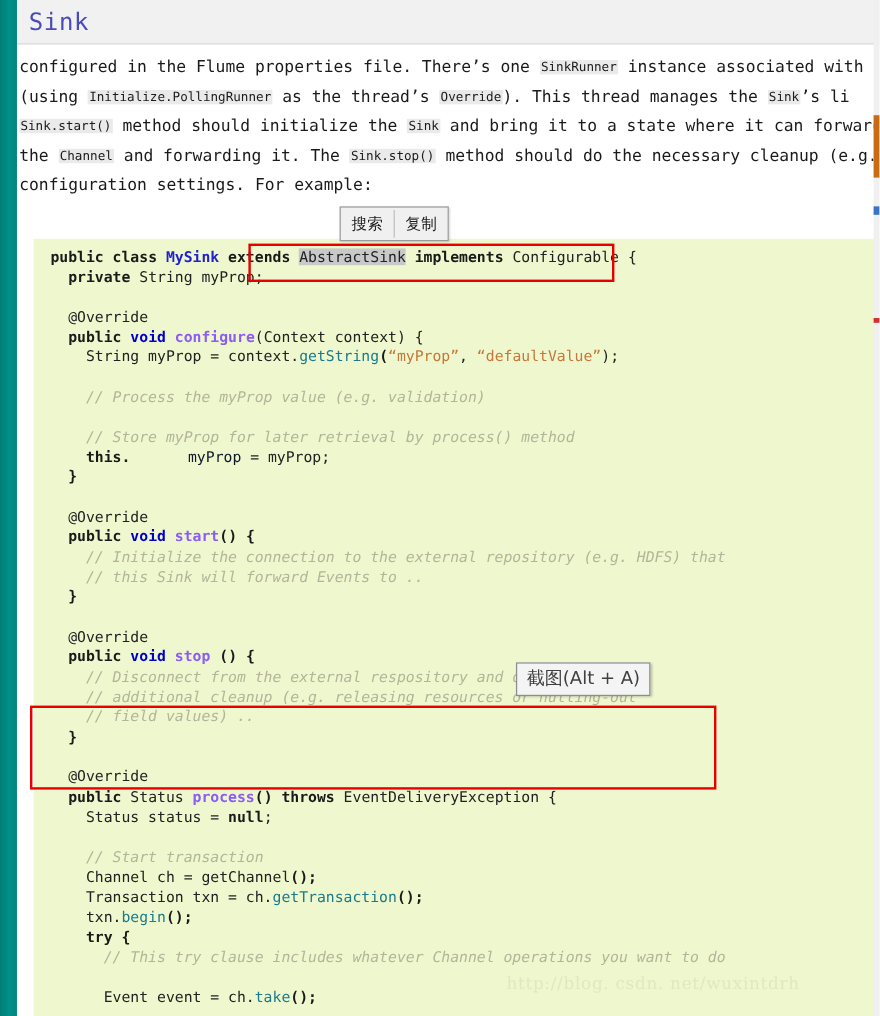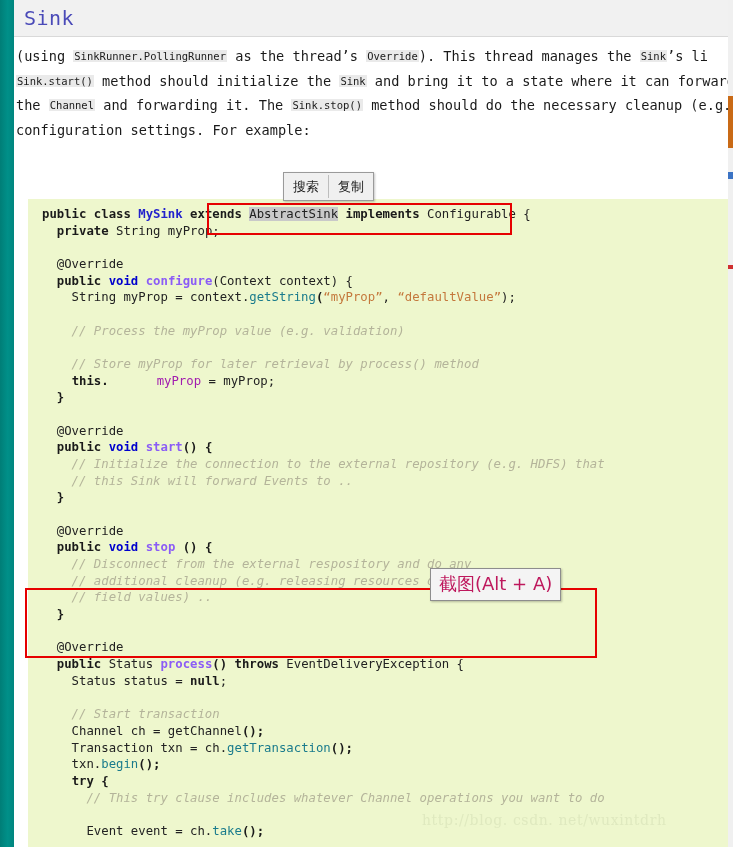--- a/index.html
+++ b/index.html
@@ -90,21 +90,21 @@
   }
   #code-pre .l { display: block; height: 16.68px; }
   .kw   { color: #1a1a1a; font-weight: bold; }
   .kwb  { color: #0000cd; font-weight: bold; }
   .typ  { color: #222222; }
   .fn   { color: #1a7b8c; }
   .fnb  { color: #8b5cf6; font-weight: bold; }
   .cls  { color: #2222cc; font-weight: bold; }
   .str  { color: #c4783c; }
   .cmt  { color: #b4b49a; font-style: italic; }
-  .fld  { color: #a21caf; padding-left: 48px; }
+  .fld  { color: #0f172a; padding-left: 48px; }
   .sel  { background: #c9c9c9; }
 
   
   .redbox {
     position: absolute;
     border: 2px solid #e60000;
     box-sizing: border-box;
     z-index: 20;
     pointer-events: none;
   }
@@ -135,28 +135,28 @@
   }
   #select-popup .psep {
     width: 1px;
     background: #bdbdbd;
     margin: 2px 0;
   }
 
   
   #shot-tooltip {
     position: absolute;
-    left: 430px; top: 568px;
+    left: 430px; top: 552px;
     background: #f4f4f4;
     border: 1px solid #8d8d8d;
     box-shadow: 1px 1px 2px rgba(0,0,0,0.25);
     padding: 3px 8px 4px 8px;
     font-family: "DejaVu Sans", "Liberation Sans", sans-serif;
-    font-size: 18px;
-    color: #be185d;
+    font-size: 15px;
+    color: #404040;
     z-index: 30;
     white-space: nowrap;
   }
 
   
   #watermark {
     position: absolute;
     left: 422px; top: 812px;
     font-family: "DejaVu Serif", "Liberation Serif", serif;
     font-size: 14px;
@@ -201,21 +201,22 @@
 
 <div id="left-rail">
   <div id="left-rail-inner"></div>
 </div>
 
 <div id="header">
   <div id="page-title">Sink</div>
 </div>
 
 <div id="prose">
-    <span class="ln">(using <code class="inl">SinkRunner.PollingRunner</code> as the thread’s <code class="inl">Override</code>). This thread manages the <code class="inl">Sink</code>’s li</span>
+    <span class="ln">configured in the Flume properties file. There’s one <code class="inl">SinkRunner</code> instance associated with</span>
+    <span class="ln">(using <code class="inl">Initialize.PollingRunner</code> as the thread’s <code class="inl">Override</code>). This thread manages the <code class="inl">Sink</code>’s li</span>
     <span class="ln"><code class="inl">Sink.start()</code> method should initialize the <code class="inl">Sink</code> and bring it to a state where it can forward</span>
     <span class="ln">the <code class="inl">Channel</code> and forwarding it. The <code class="inl">Sink.stop()</code> method should do the necessary cleanup (e.g.</span>
     <span class="ln">configuration settings. For example:</span>
   </div>
 
 <div id="code-block">
   <pre id="code-pre"><span class="l"><span class="kw">public </span><span class="kw">class </span><span class="cls">MySink </span><span class="kw">extends </span><span class="sel">AbstractSink</span><span> </span><span class="kw">implements </span><span class="typ">Configurable {</span></span><span class="l"><span>  </span><span class="kw">private </span><span class="typ">String myProp;</span></span><span class="l">&nbsp;</span><span class="l"><span class="typ">  @Override</span></span><span class="l"><span>  </span><span class="kw">public </span><span class="kwb">void </span><span class="fnb">configure</span><span class="typ">(Context context) {</span></span><span class="l"><span class="typ">    String myProp = context.</span><span class="fn">getString</span><span class="kw">(</span><span class="str">“myProp”</span><span class="typ">, </span><span class="str">“defaultValue”</span><span class="typ">);</span></span><span class="l">&nbsp;</span><span class="l"><span class="cmt">    // Process the myProp value (e.g. validation)</span></span><span class="l">&nbsp;</span><span class="l"><span class="cmt">    // Store myProp for later retrieval by process() method</span></span><span class="l"><span>    </span><span class="kw">this.</span><span class="fld">myProp</span><span class="typ"> = myProp;</span></span><span class="l"><span class="kw">  }</span></span><span class="l">&nbsp;</span><span class="l"><span class="typ">  @Override</span></span><span class="l"><span>  </span><span class="kw">public </span><span class="kwb">void </span><span class="fnb">start</span><span class="kw">() {</span></span><span class="l"><span class="cmt">    // Initialize the connection to the external repository (e.g. HDFS) that</span></span><span class="l"><span class="cmt">    // this Sink will forward Events to ..</span></span><span class="l"><span class="kw">  }</span></span><span class="l">&nbsp;</span><span class="l"><span class="typ">  @Override</span></span><span class="l"><span>  </span><span class="kw">public </span><span class="kwb">void </span><span class="fnb">stop </span><span class="kw">() {</span></span><span class="l"><span class="cmt">    // Disconnect from the external respository and do any</span></span><span class="l"><span class="cmt">    // additional cleanup (e.g. releasing resources or nulling-out</span></span><span class="l"><span class="cmt">    // field values) ..</span></span><span class="l"><span class="kw">  }</span></span><span class="l">&nbsp;</span><span class="l"><span class="typ">  @Override</span></span><span class="l"><span>  </span><span class="kw">public </span><span class="typ">Status </span><span class="fnb">process</span><span class="kw">() </span><span class="kw">throws </span><span class="typ">EventDeliveryException {</span></span><span class="l"><span class="typ">    Status status = </span><span class="kw">null</span><span class="typ">;</span></span><span class="l">&nbsp;</span><span class="l"><span class="cmt">    // Start transaction</span></span><span class="l"><span class="typ">    Channel ch = getChannel</span><span class="kw">();</span></span><span class="l"><span class="typ">    Transaction txn = ch.</span><span class="fn">getTransaction</span><span class="kw">();</span></span><span class="l"><span class="typ">    txn.</span><span class="fn">begin</span><span class="kw">();</span></span><span class="l"><span>    </span><span class="kw">try {</span></span><span class="l"><span class="cmt">      // This try clause includes whatever Channel operations you want to do</span></span><span class="l">&nbsp;</span><span class="l"><span class="typ">      Event event = ch.</span><span class="fn">take</span><span class="kw">();</span></span><span class="l">&nbsp;</span></pre>
 </div>
 
 <div class="redbox" id="redbox-1"></div>

